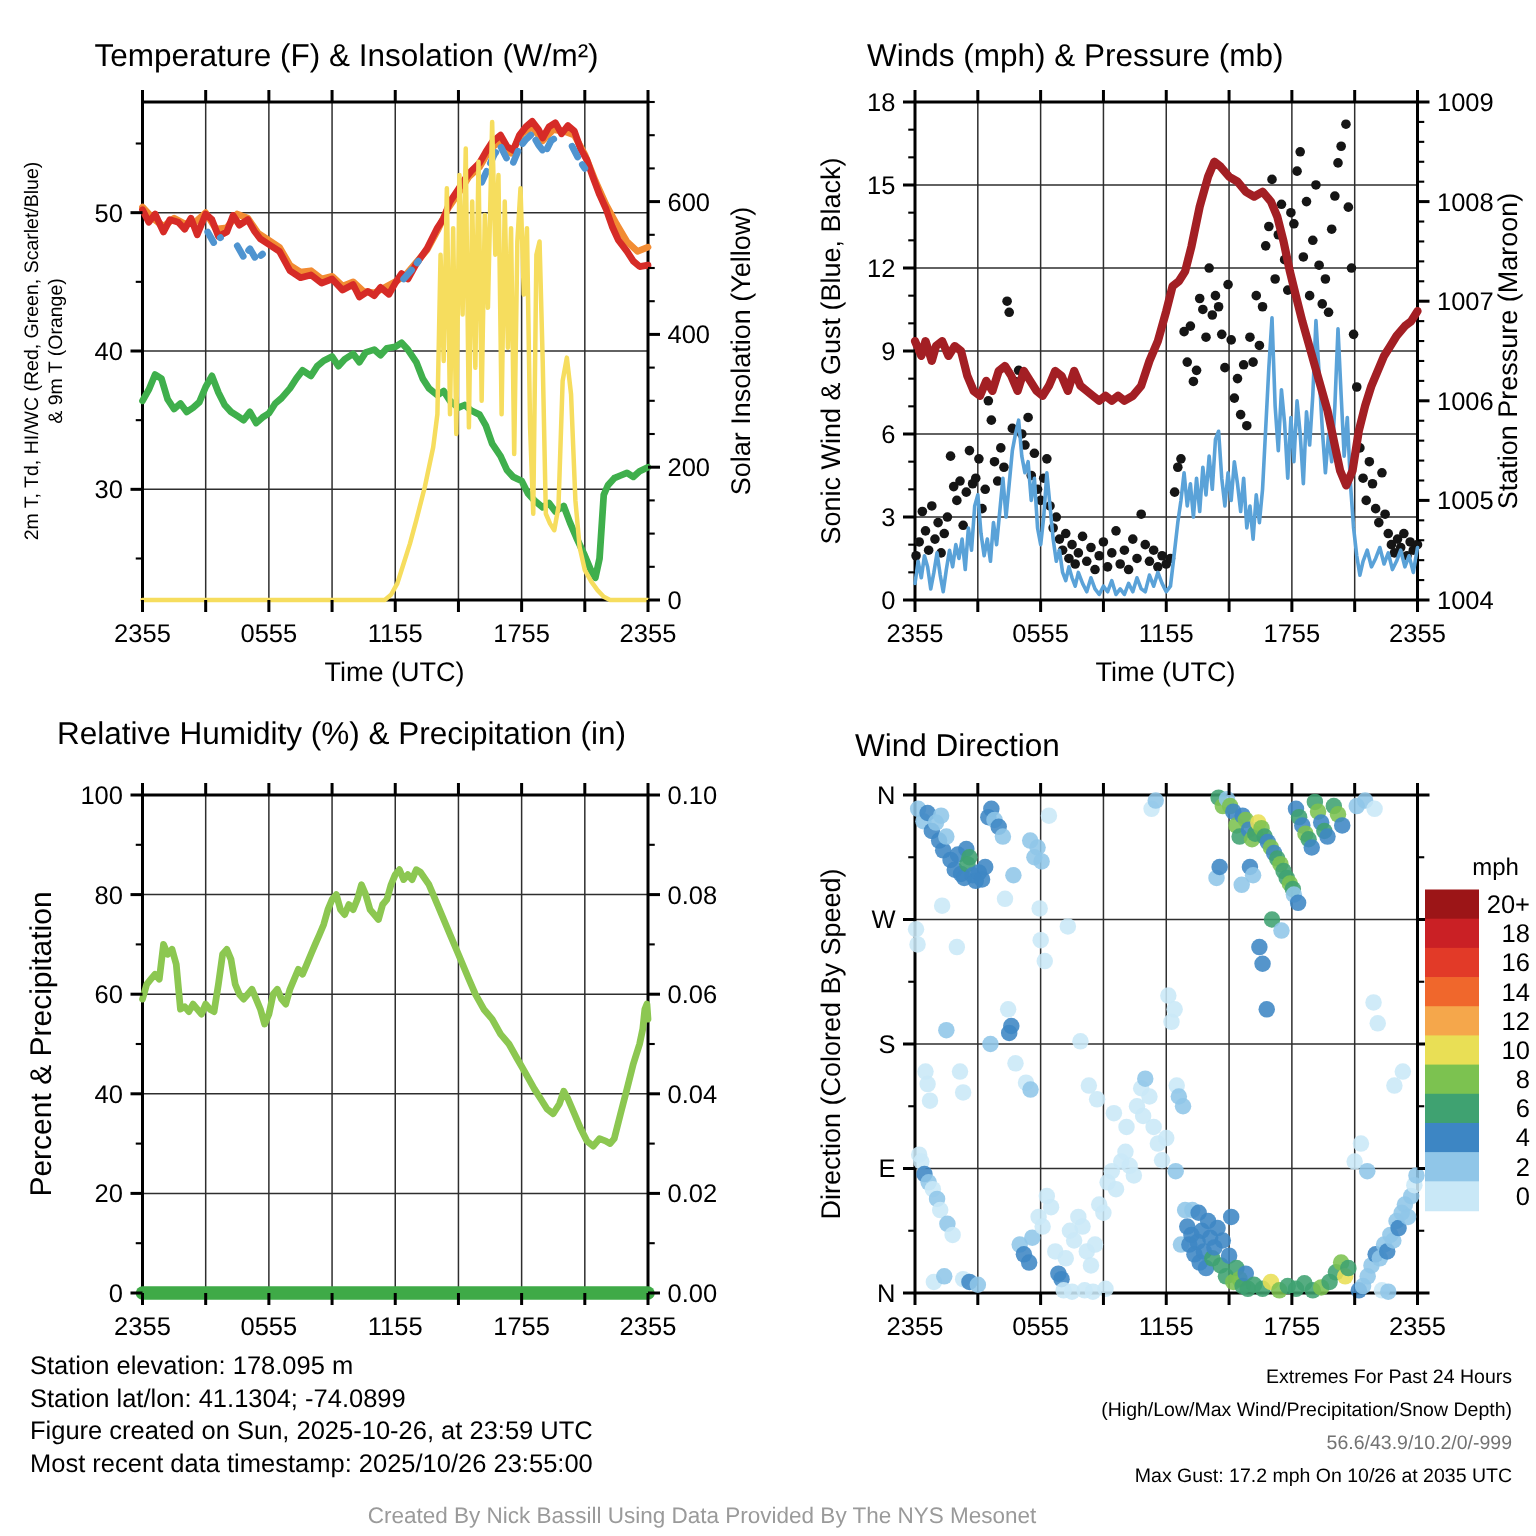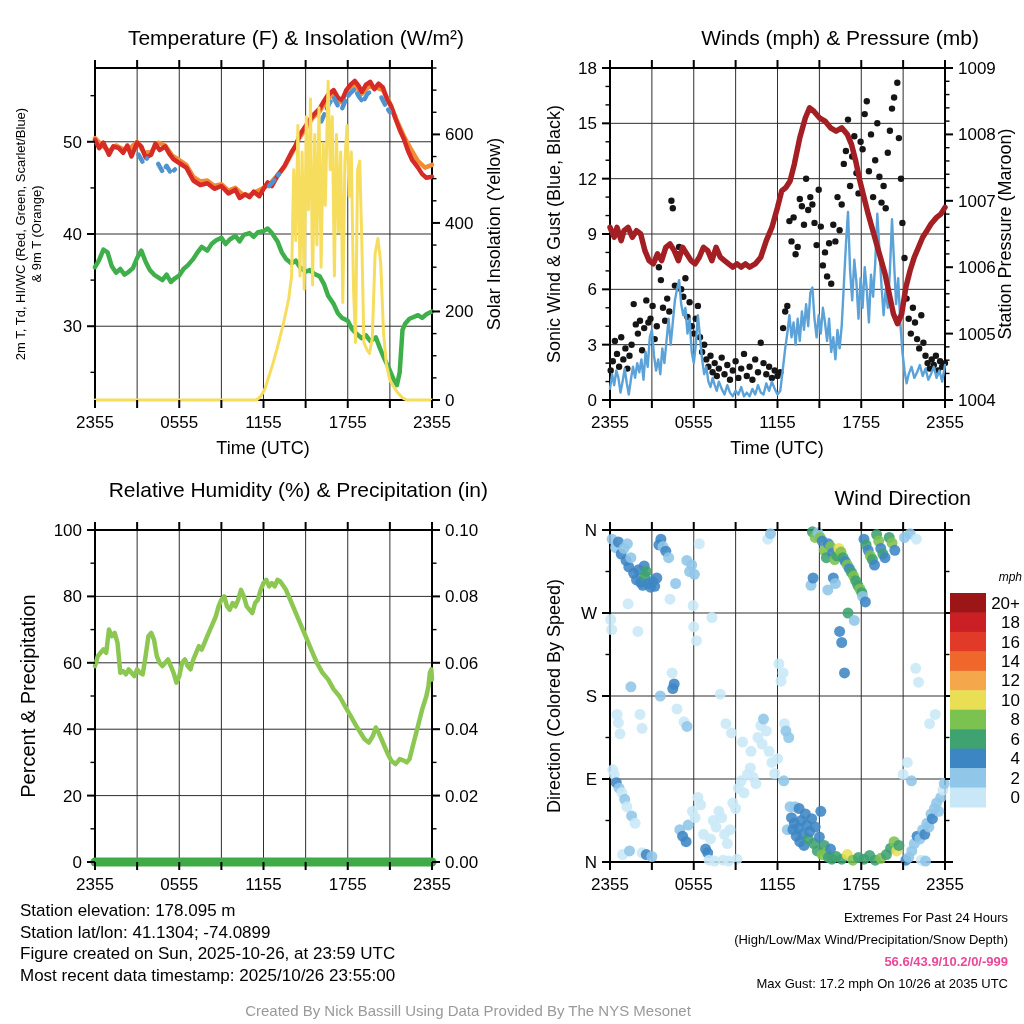--- a/index.html
+++ b/index.html
@@ -1,28 +1,28 @@
 <!DOCTYPE html>
 <html><head>
 <meta charset="utf-8">
 <style>
   html,body{margin:0;padding:0;background:#fff;}
   .page{position:relative;width:1024px;height:1024px;background:#fff;overflow:hidden;
         font-family:"Liberation Sans",sans-serif;color:#000;}
   .abs{position:absolute;}
-  .ctitle{font-size:21px;text-align:right;white-space:nowrap;}
+  .ctitle{font-size:21px;text-align:left;white-space:nowrap;}
   .xlabel{font-size:18px;text-align:center;}
   .vlabel{position:absolute;transform:rotate(-90deg);text-align:center;}
   .vl-sm{font-size:13px;line-height:16px;white-space:pre-line;}
   .vl-md{font-size:18px;white-space:nowrap;}
   .vl-lg{font-size:20px;white-space:nowrap;}
-  .mph{font-size:12px;text-align:right;font-style:italic;}
+  .mph{font-size:16px;text-align:center;}
   .footL{left:20px;top:900px;font-size:17px;line-height:21.5px;}
   .footR{left:508px;top:907px;width:500px;text-align:right;font-size:13px;line-height:22px;}
-  .footR .red{color:#ec4899;font-weight:bold;}
+  .footR .red{color:#737373;font-weight:normal;}
   .credit{left:0;top:1002px;width:936px;text-align:center;font-size:15px;color:#9a9a9a;}
   svg text{font-family:"Liberation Sans",sans-serif;fill:#000;}
 </style>
 </head>
 <body>
 
 <div class="page">
 
   <svg id="plots" class="abs" width="1024" height="1024" viewBox="0 0 1024 1024">
       <g>

